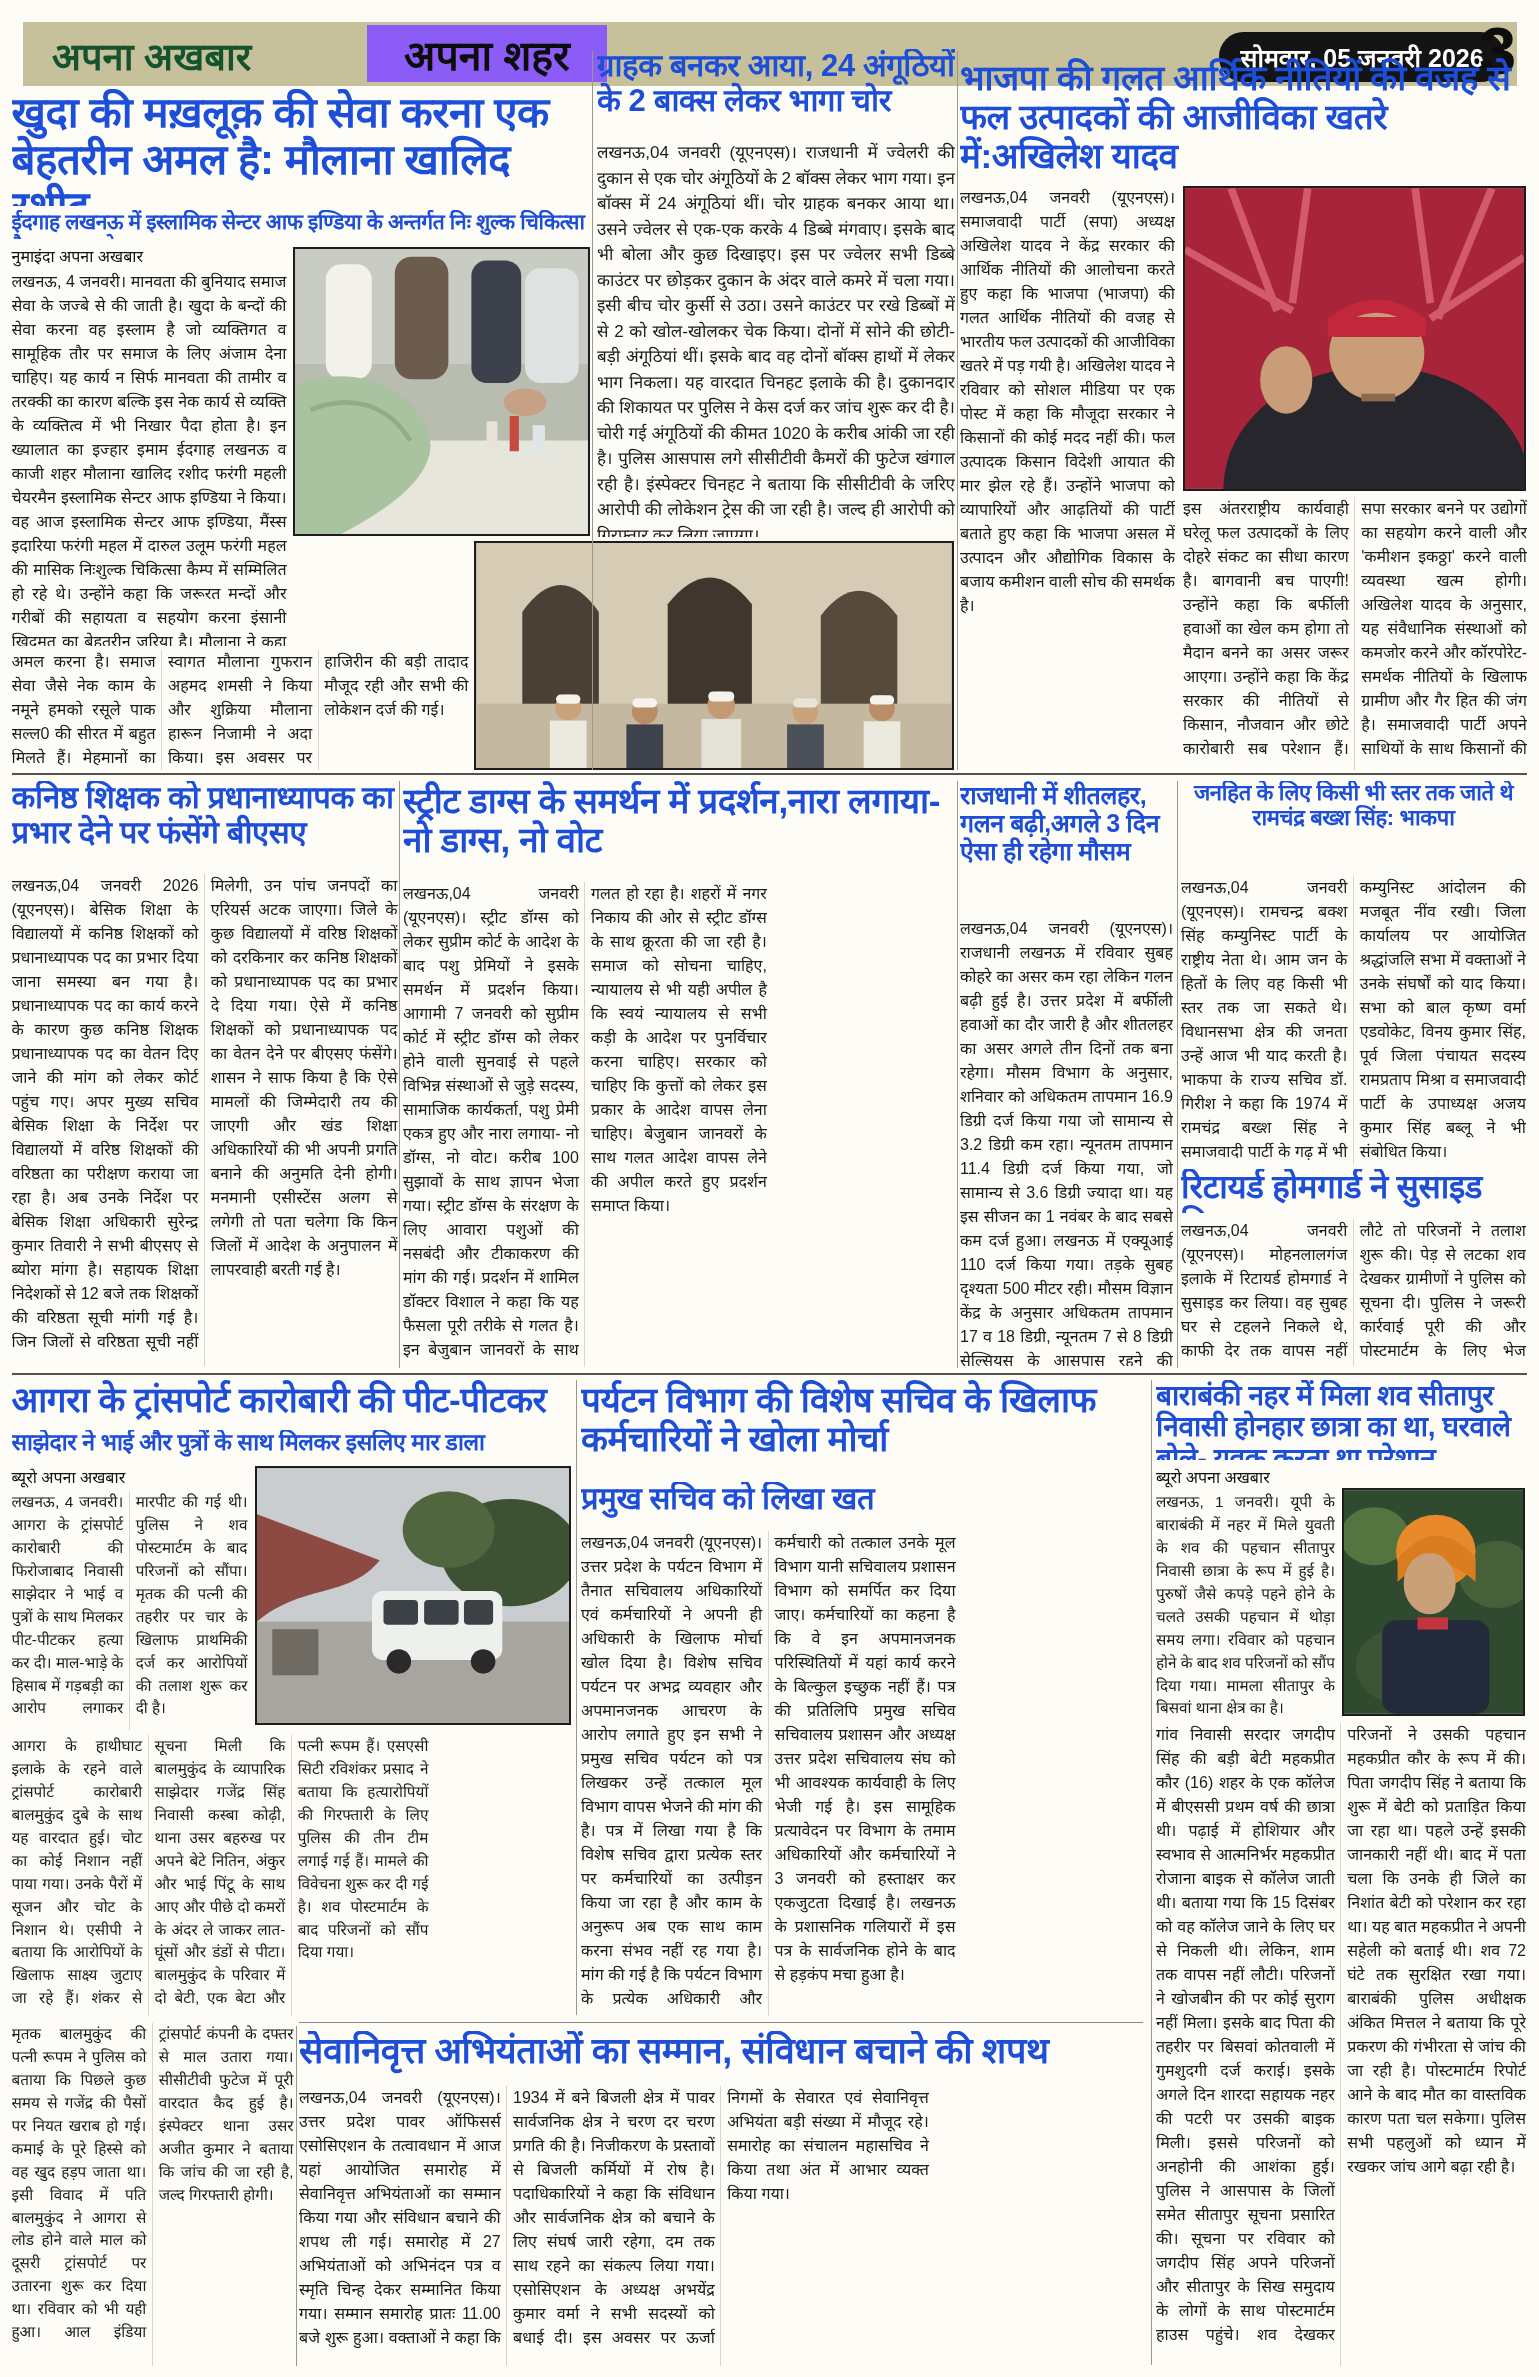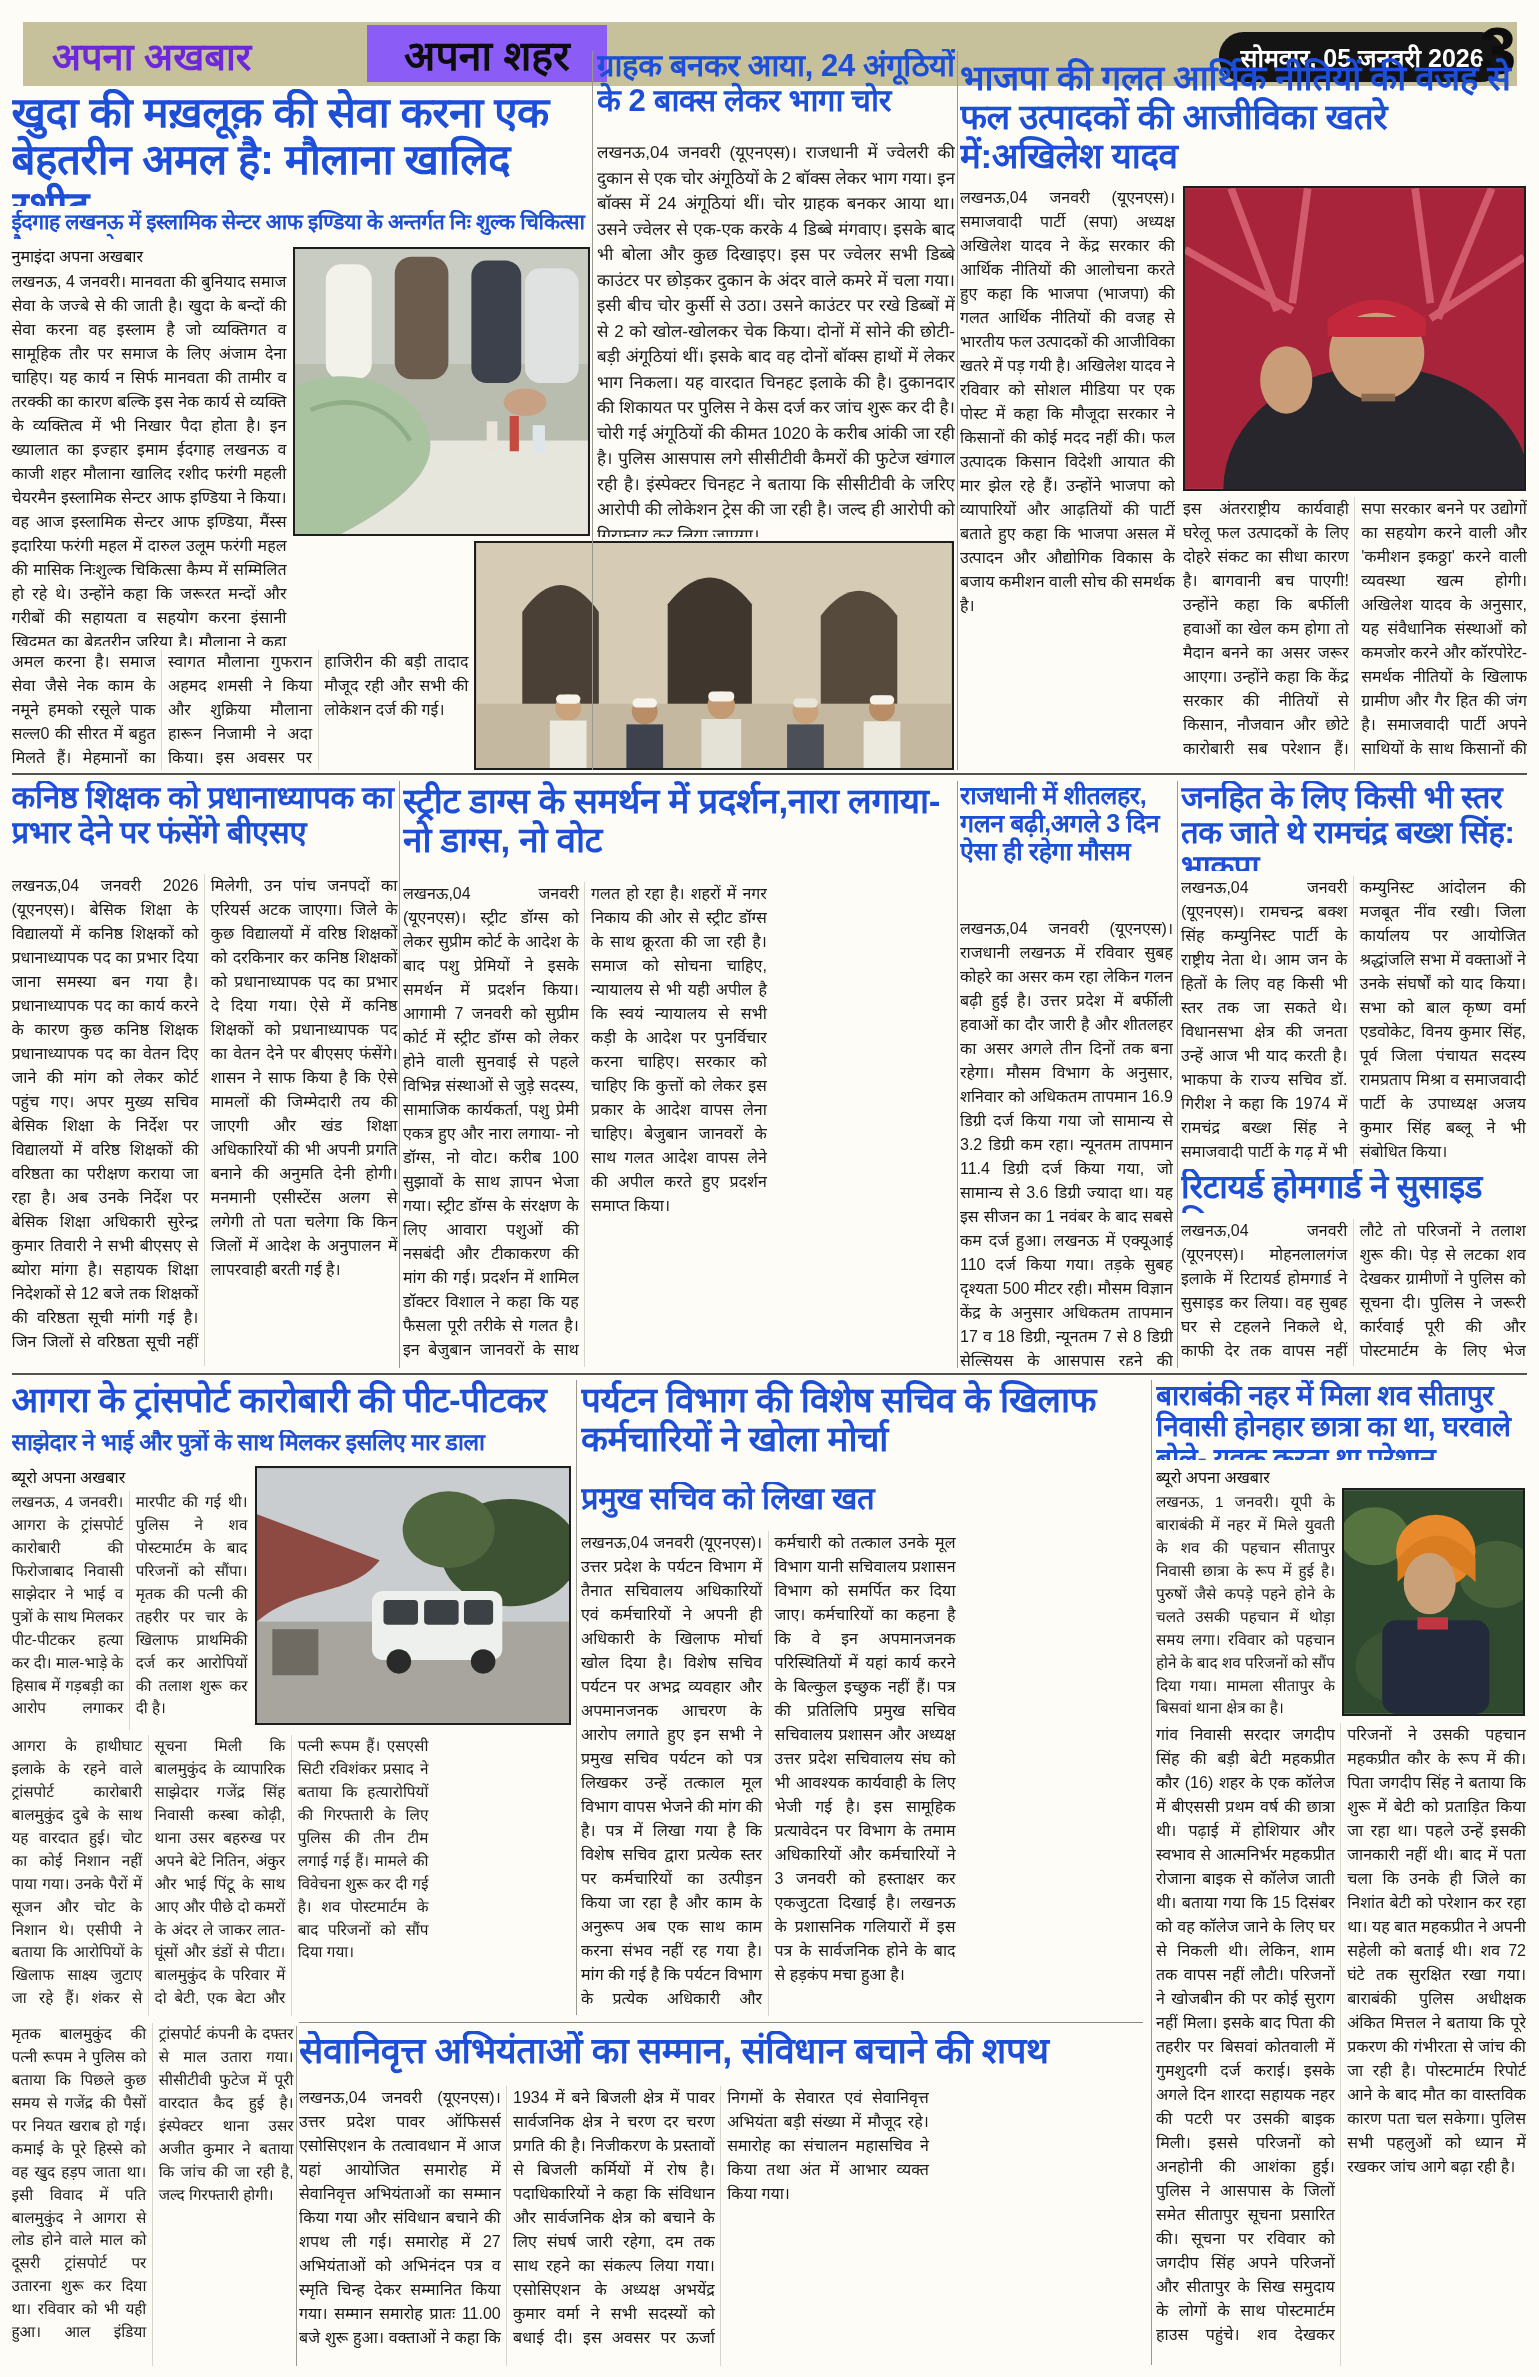--- a/index.html
+++ b/index.html
@@ -10,21 +10,21 @@
   .bt{text-align:justify;font-size:16px;line-height:1.5;color:#1b1b1b;overflow:hidden;column-fill:auto;}
   .c2{column-count:2;column-gap:12.3px;column-rule:0.8px solid #d8d5ca;}
   .c3{column-count:3;column-gap:12.3px;column-rule:0.8px solid #d8d5ca;}
   .c4{column-count:4;column-gap:12.3px;column-rule:0.8px solid #d8d5ca;}
   .byline{font-weight:400;font-size:16px;color:#111;}
   .photo{position:absolute;border:2.3px solid #1d1d1d;background:#9a9a94;overflow:hidden;}
   .photo svg{display:block;}
   .vr{position:absolute;width:0.8px;background:#9a978d;}
   .hr{position:absolute;height:1.5px;background:#55534c;}
   .masthead{position:absolute;left:23px;top:21.5px;width:1494px;height:64px;background:#c6c19a;}
-  .paper-name{position:absolute;left:29px;top:7.7px;font-size:38px;font-weight:700;color:#6d28d9;}
+  .paper-name{position:absolute;left:29px;top:7.7px;font-size:38px;font-weight:700;color:#14532d;}
   .section-chip{position:absolute;left:344px;top:3.8px;width:240px;height:57px;background:#8b5cf6;
     display:flex;align-items:center;justify-content:center;font-size:41px;font-weight:700;color:#0d0d0d;}
   .date-pill{position:absolute;left:1196px;top:10.7px;background:#141414;color:#ffffff;
     font-size:25px;font-weight:700;border-radius:24.5px;padding:7.7px 21.5px;}
   .page-num{position:absolute;left:1456px;top:-9.2px;font-size:67px;font-weight:700;color:#0d0d0d;}
 </style>
 </head>
 <body>
 
 <div id="page">
@@ -117,21 +117,21 @@
 
   <div class="abs hl" style="left:11.5px;top:781px;width:386px;height:87px;font-size:31px;">कनिष्ठ शिक्षक को प्रधानाध्यापक का प्रभार देने पर फंसेंगे बीएसए</div>
   <div class="abs bt c2" style="left:11.5px;top:874px;width:386px;height:492px;">लखनऊ,04 जनवरी 2026 (यूएनएस)। बेसिक शिक्षा के विद्यालयों में कनिष्ठ शिक्षकों को प्रधानाध्यापक पद का प्रभार दिया जाना समस्या बन गया है। प्रधानाध्यापक पद का कार्य करने के कारण कुछ कनिष्ठ शिक्षक प्रधानाध्यापक पद का वेतन दिए जाने की मांग को लेकर कोर्ट पहुंच गए। अपर मुख्य सचिव बेसिक शिक्षा के निर्देश पर विद्यालयों में वरिष्ठ शिक्षकों की वरिष्ठता का परीक्षण कराया जा रहा है। अब उनके निर्देश पर बेसिक शिक्षा अधिकारी सुरेन्द्र कुमार तिवारी ने सभी बीएसए से ब्योरा मांगा है। सहायक शिक्षा निदेशकों से 12 बजे तक शिक्षकों की वरिष्ठता सूची मांगी गई है। जिन जिलों से वरिष्ठता सूची नहीं मिलेगी, उन पांच जनपदों का एरियर्स अटक जाएगा। जिले के कुछ विद्यालयों में वरिष्ठ शिक्षकों को दरकिनार कर कनिष्ठ शिक्षकों को प्रधानाध्यापक पद का प्रभार दे दिया गया। ऐसे में कनिष्ठ शिक्षकों को प्रधानाध्यापक पद का वेतन देने पर बीएसए फंसेंगे। शासन ने साफ किया है कि ऐसे मामलों की जिम्मेदारी तय की जाएगी और खंड शिक्षा अधिकारियों की भी अपनी प्रगति बनाने की अनुमति देनी होगी। मनमानी एसीस्टेंस अलग से लगेगी तो पता चलेगा कि किन जिलों में आदेश के अनुपालन में लापरवाही बरती गई है।</div>
 
   <div class="abs hl" style="left:403px;top:781px;width:552px;height:95px;font-size:35px;">स्ट्रीट डाग्स के समर्थन में प्रदर्शन,नारा लगाया-नो डाग्स, नो वोट</div>
   <div class="abs bt c3" style="left:403px;top:882px;width:552px;height:485px;">लखनऊ,04 जनवरी (यूएनएस)। स्ट्रीट डॉग्स को लेकर सुप्रीम कोर्ट के आदेश के बाद पशु प्रेमियों ने इसके समर्थन में प्रदर्शन किया। आगामी 7 जनवरी को सुप्रीम कोर्ट में स्ट्रीट डॉग्स को लेकर होने वाली सुनवाई से पहले विभिन्न संस्थाओं से जुड़े सदस्य, सामाजिक कार्यकर्ता, पशु प्रेमी एकत्र हुए और नारा लगाया- नो डॉग्स, नो वोट। करीब 100 सुझावों के साथ ज्ञापन भेजा गया। स्ट्रीट डॉग्स के संरक्षण के लिए आवारा पशुओं की नसबंदी और टीकाकरण की मांग की गई। प्रदर्शन में शामिल डॉक्टर विशाल ने कहा कि यह फैसला पूरी तरीके से गलत है। इन बेजुबान जानवरों के साथ गलत हो रहा है। शहरों में नगर निकाय की ओर से स्ट्रीट डॉग्स के साथ क्रूरता की जा रही है। समाज को सोचना चाहिए, न्यायालय से भी यही अपील है कि स्वयं न्यायालय से सभी कड़ी के आदेश पर पुनर्विचार करना चाहिए। सरकार को चाहिए कि कुत्तों को लेकर इस प्रकार के आदेश वापस लेना चाहिए। बेजुबान जानवरों के साथ गलत आदेश वापस लेने की अपील करते हुए प्रदर्शन समाप्त किया।</div>
 
   <div class="abs hl" style="left:960px;top:781px;width:213px;height:132px;font-size:25px;">राजधानी में शीतलहर, गलन बढ़ी,अगले 3 दिन ऐसा ही रहेगा मौसम</div>
   <div class="abs bt" style="left:960px;top:917px;width:213px;height:449px;">लखनऊ,04 जनवरी (यूएनएस)। राजधानी लखनऊ में रविवार सुबह कोहरे का असर कम रहा लेकिन गलन बढ़ी हुई है। उत्तर प्रदेश में बर्फीली हवाओं का दौर जारी है और शीतलहर का असर अगले तीन दिनों तक बना रहेगा। मौसम विभाग के अनुसार, शनिवार को अधिकतम तापमान 16.9 डिग्री दर्ज किया गया जो सामान्य से 3.2 डिग्री कम रहा। न्यूनतम तापमान 11.4 डिग्री दर्ज किया गया, जो सामान्य से 3.6 डिग्री ज्यादा था। यह इस सीजन का 1 नवंबर के बाद सबसे कम दर्ज हुआ। लखनऊ में एक्यूआई 110 दर्ज किया गया। तड़के सुबह दृश्यता 500 मीटर रही। मौसम विज्ञान केंद्र के अनुसार अधिकतम तापमान 17 व 18 डिग्री, न्यूनतम 7 से 8 डिग्री सेल्सियस के आसपास रहने की संभावना है। शिमला से ठंडा रहा लखनऊ।</div>
 
-  <div class="abs hl" style="left:1181px;top:781px;width:345px;height:90px;font-size:31px;">जनहित के लिए किसी भी स्तर तक जाते थे रामचंद्र बख्श सिंह: भाकपा</div>
+  <div class="abs hl" style="left:1181px;top:781px;width:345px;height:90px;font-size:22px;text-align:center;">जनहित के लिए किसी भी स्तर तक जाते थे रामचंद्र बख्श सिंह: भाकपा</div>
   <div class="abs bt c2" style="left:1181px;top:876px;width:345px;height:288px;">लखनऊ,04 जनवरी (यूएनएस)। रामचन्द्र बक्श सिंह कम्युनिस्ट पार्टी के राष्ट्रीय नेता थे। आम जन के हितों के लिए वह किसी भी स्तर तक जा सकते थे। विधानसभा क्षेत्र की जनता उन्हें आज भी याद करती है। भाकपा के राज्य सचिव डॉ. गिरीश ने कहा कि 1974 में रामचंद्र बख्श सिंह ने समाजवादी पार्टी के गढ़ में भी कम्युनिस्ट आंदोलन की मजबूत नींव रखी। जिला कार्यालय पर आयोजित श्रद्धांजलि सभा में वक्ताओं ने उनके संघर्षों को याद किया। सभा को बाल कृष्ण वर्मा एडवोकेट, विनय कुमार सिंह, पूर्व जिला पंचायत सदस्य रामप्रताप मिश्रा व समाजवादी पार्टी के उपाध्यक्ष अजय कुमार सिंह बब्लू ने भी संबोधित किया।</div>
 
   <div class="abs hl" style="left:1181px;top:1169px;width:345px;height:44px;font-size:33px;">रिटायर्ड होमगार्ड ने सुसाइड किया</div>
   <div class="abs bt c2" style="left:1181px;top:1219px;width:345px;height:147px;">लखनऊ,04 जनवरी (यूएनएस)। मोहनलालगंज इलाके में रिटायर्ड होमगार्ड ने सुसाइड कर लिया। वह सुबह घर से टहलने निकले थे, काफी देर तक वापस नहीं लौटे तो परिजनों ने तलाश शुरू की। पेड़ से लटका शव देखकर ग्रामीणों ने पुलिस को सूचना दी। पुलिस ने जरूरी कार्रवाई पूरी की और पोस्टमार्टम के लिए भेज दिया। पुलिस के अनुसार वह मानसिक रूप से परेशान चल रहे थे, इसी वजह से यह कदम उठाया।</div>
 
   <div class="vr" style="left:399px;top:781px;height:587px;"></div>
   <div class="vr" style="left:957px;top:781px;height:587px;"></div>
   <div class="vr" style="left:1177px;top:781px;height:587px;"></div>
   <div class="hr" style="left:11.5px;top:1373px;width:1515px;"></div>
 

